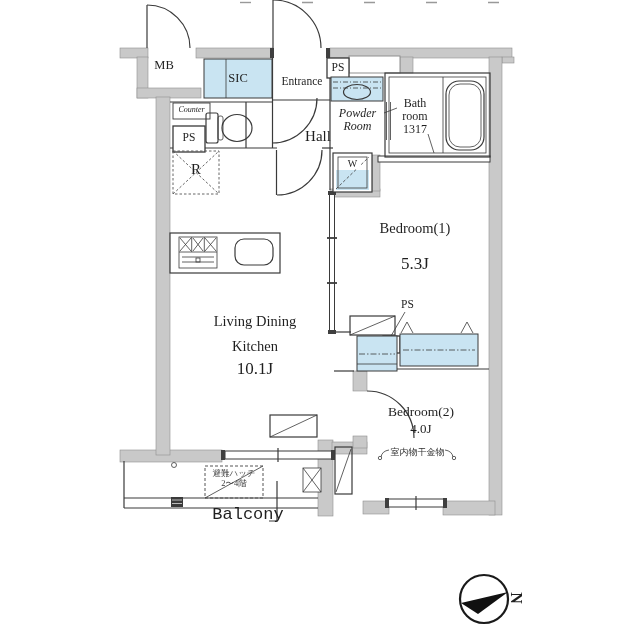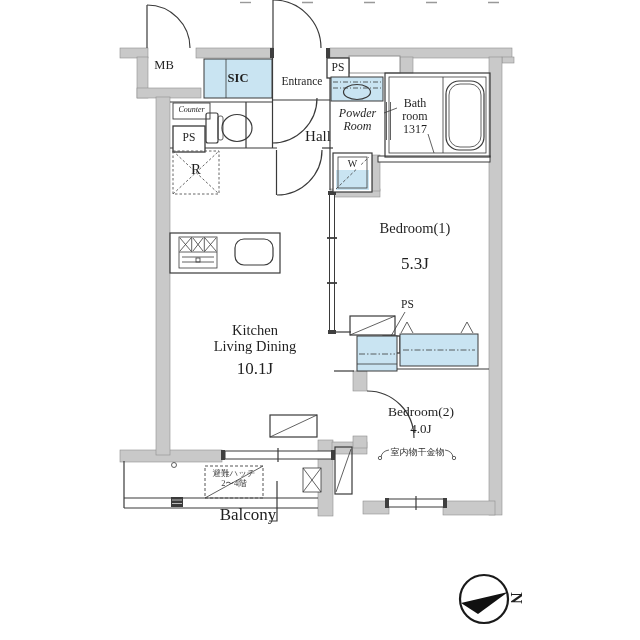--- a/index.html
+++ b/index.html
@@ -246,21 +246,21 @@
     <circle cx="454" cy="458" r="1.7" fill="#fff"></circle>
   </g>
 
   <g>
     <circle cx="484" cy="599" r="24" fill="#fff" stroke="#1a1a1a" stroke-width="2.2"></circle>
     <polygon points="461,603 508,592 478,614" fill="#111"></polygon>
   </g>
 </svg>
 
 <div class="lbl f-mid" style="left:142px;top:58px;width:44px;">MB</div>
-<div class="lbl f-mid" style="left:204px;top:71px;width:68px;font-weight:bold;">SIC</div>
+<div class="lbl f-mid" style="left:204px;top:71px;width:68px;">SIC</div>
 <div class="lbl f-sm" style="left:274px;top:55px;width:56px;margin-top:20px;">Entrance</div>
 <div class="lbl f-sm" style="left:327px;top:61px;width:22px;">PS</div>
 <div class="lbl f-tiny" style="left:173px;top:106px;width:37px;">Counter</div>
 <div class="lbl f-sm" style="left:173px;top:131px;width:32px;">PS</div>
 <div class="lbl" style="left:173px;top:161px;width:46px;font-size:15px;">R</div>
 <div class="lbl" style="left:294px;top:128px;width:48px;font-size:15px;">Hall</div>
 
 <div class="lbl" style="left:330px;top:107px;width:55px;font-size:12px;font-style:italic;">
   <div>Powder</div>
   <div>Room</div>
@@ -275,32 +275,32 @@
 <div class="lbl" style="left:345px;top:158px;width:15px;font-size:10px;background:#fff;border-radius:3px;">W</div>
 
 <div class="lbl" style="left:340px;top:220px;width:150px;">
   <div class="f-room">Bedroom(1)</div>
   <div class="f-area" style="margin-top:18px;">5.3J</div>
 </div>
 
 <div class="lbl f-sm" style="left:401px;top:298px;width:26px;text-align:left;">PS</div>
 
 <div class="lbl" style="left:175px;top:313px;width:160px;">
+  <div class="f-room">Living Dining</div>
   <div class="f-room" style="margin-top:9px;">Kitchen</div>
-  <div class="f-room">Living Dining</div>
   <div class="f-area" style="margin-top:5px;">10.1J</div>
 </div>
 
 <div class="lbl" style="left:360px;top:404px;width:122px;text-align:center;">
   <div style="font-size:13.5px;">Bedroom(2)</div>
   <div style="font-size:13px;margin-top:3px;">4.0J</div>
 </div>
 <div class="lbl f-note" style="left:375px;top:447px;width:85px;">室内物干金物</div>
 
 <div class="lbl f-jp" style="left:205px;top:469px;width:58px;">
   <div>避難ハッチ</div>
   <div>2〜4階</div>
 </div>
-<div class="lbl" style="left:208px;top:505px;width:80px;font-size:17px;">Balcony</div>
+<div class="lbl" style="left:208px;top:505px;width:80px;font-size:17px;font-family:Liberation Mono, monospace;">Balcony</div>
 
 <div class="lbl" style="left:506px;top:589px;width:20px;font-size:16px;font-weight:bold;transform:rotate(90deg);">N</div>
 
 </div>
 
 </body></html>

